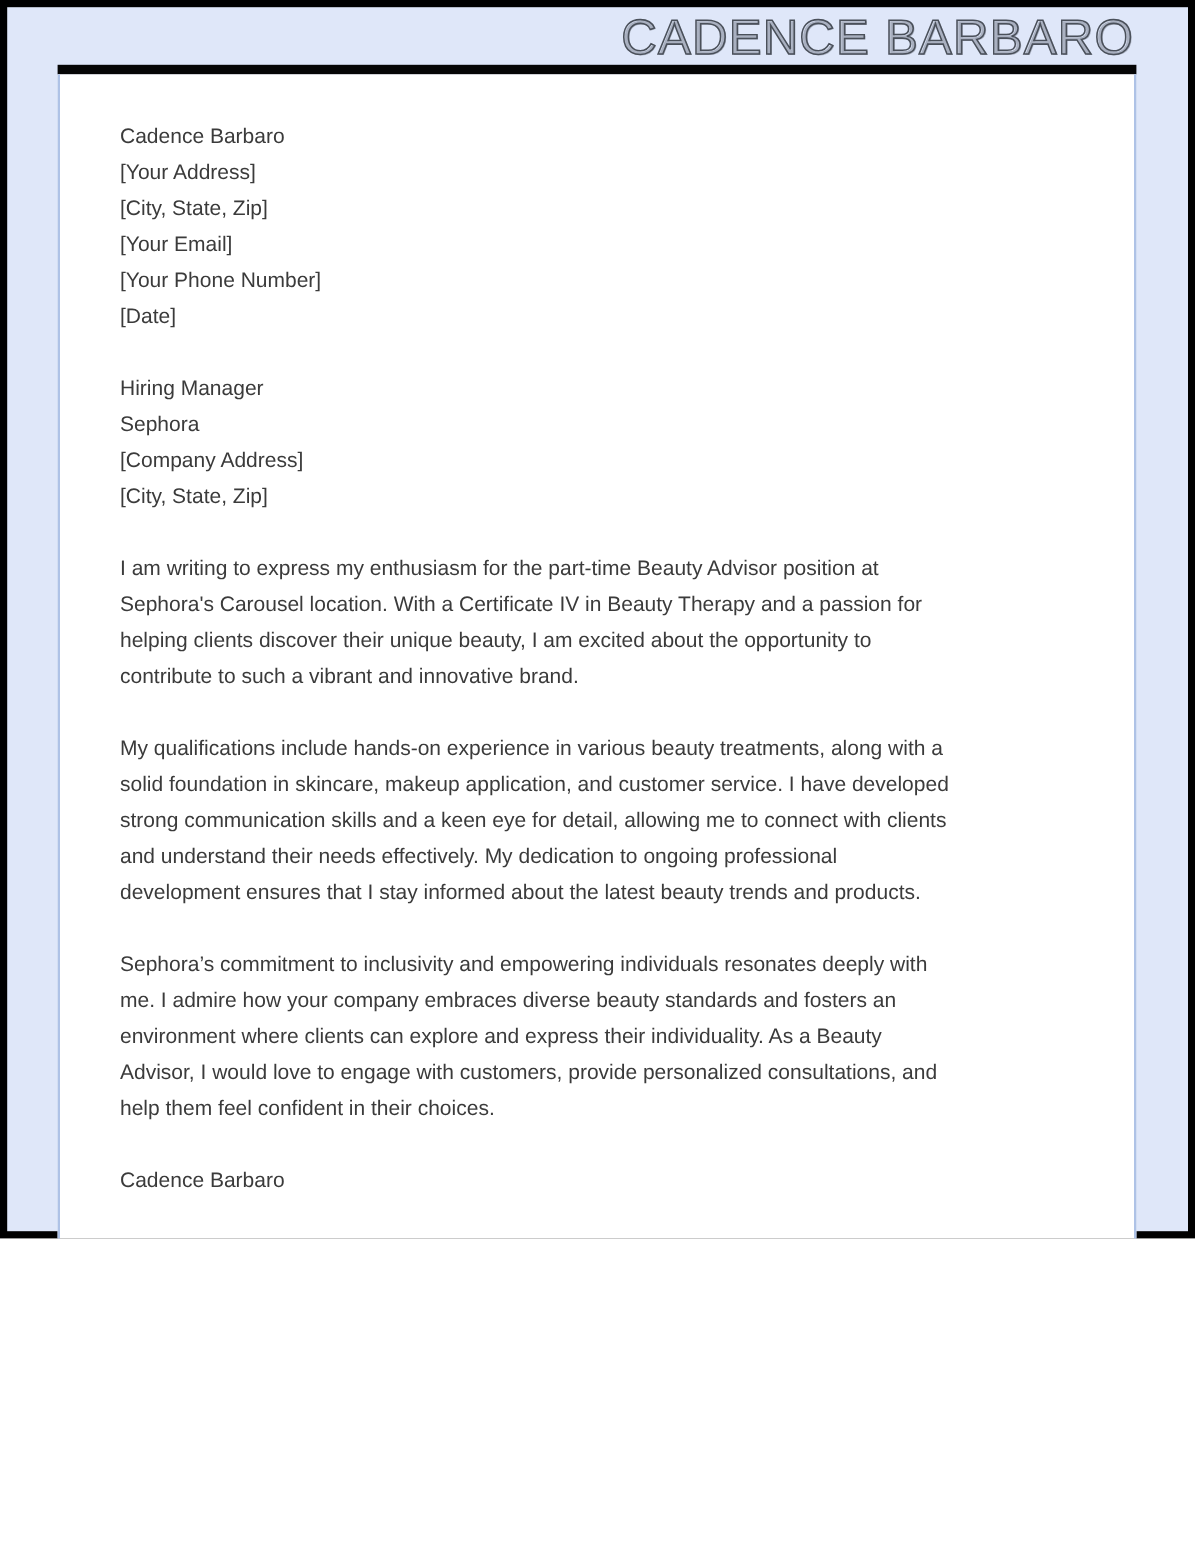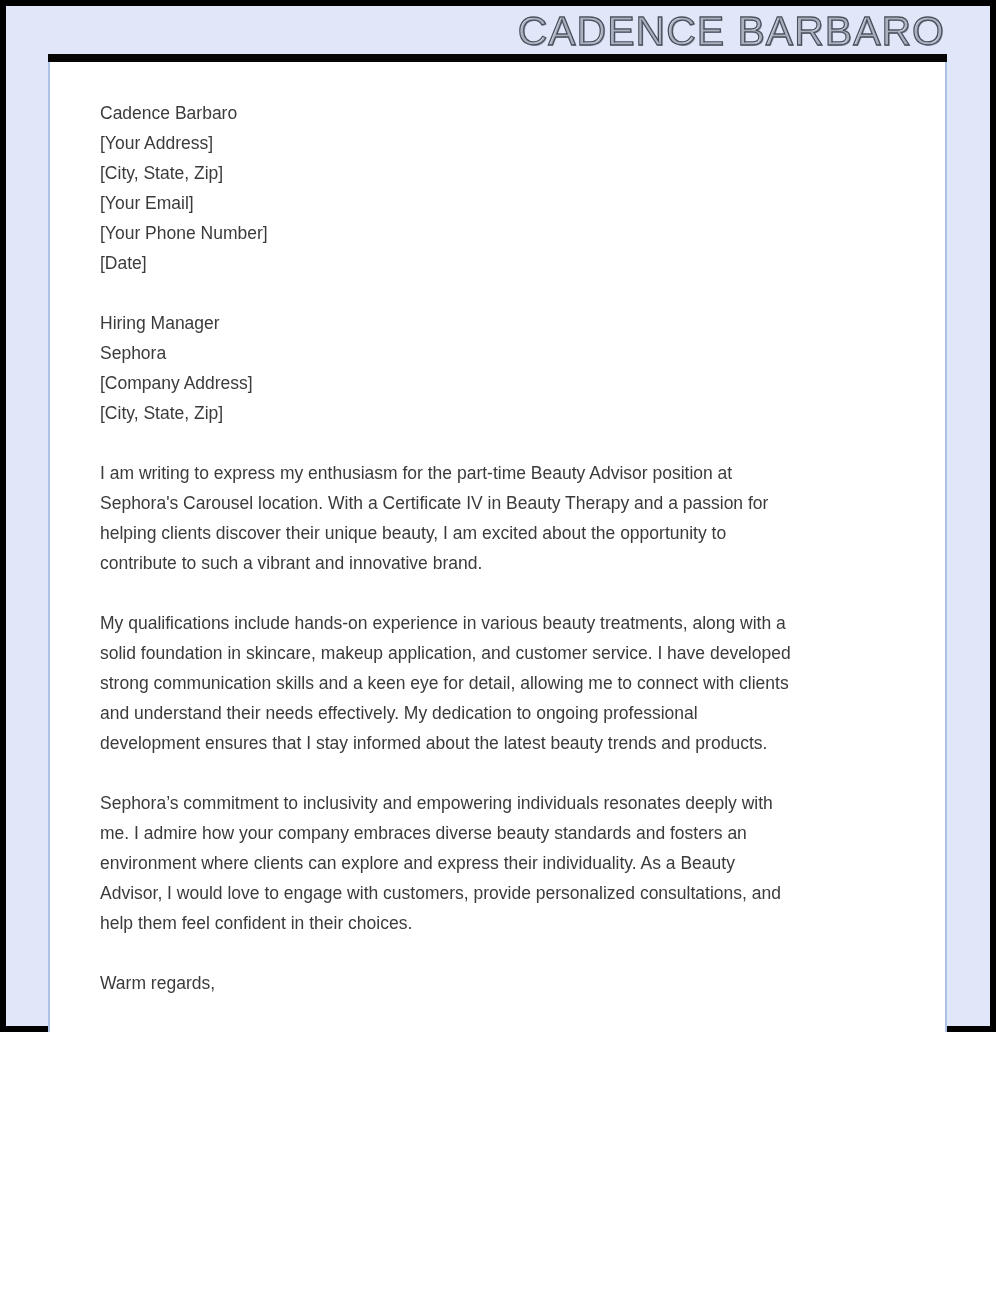--- a/index.html
+++ b/index.html
@@ -119,21 +119,20 @@
 and understand their needs effectively. My dedication to ongoing professional
 development ensures that I stay informed about the latest beauty trends and products.</div>
 
       <div class="block">Sephora’s commitment to inclusivity and empowering individuals resonates deeply with
 me. I admire how your company embraces diverse beauty standards and fosters an
 environment where clients can explore and express their individuality. As a Beauty
 Advisor, I would love to engage with customers, provide personalized consultations, and
 help them feel confident in their choices.</div>
 
 
-      <div class="block">Warm regards,</div>
 
       <div class="block">Cadence Barbaro</div>
     </div>
 
     <div class="watermark">Lazyapply.com</div>
 
     <div class="date-stamp">10-08-2025</div>
   </div>
 </div>
 

